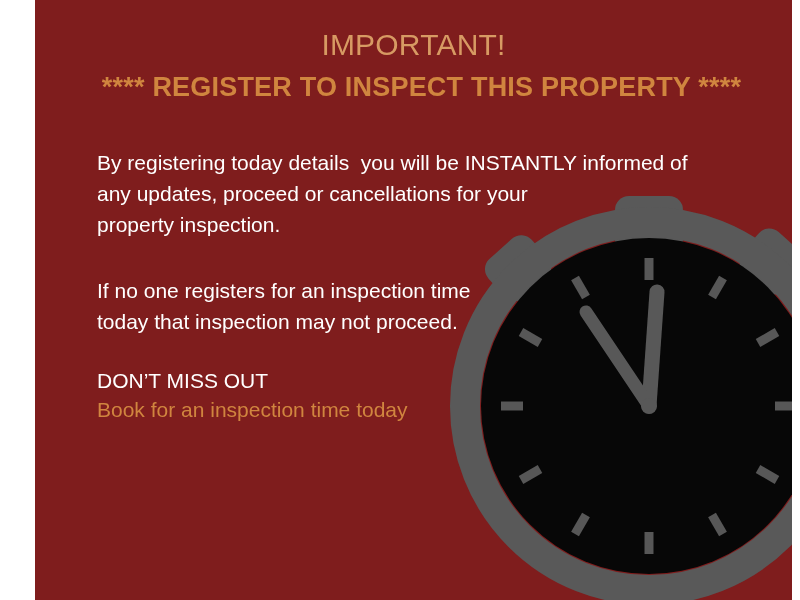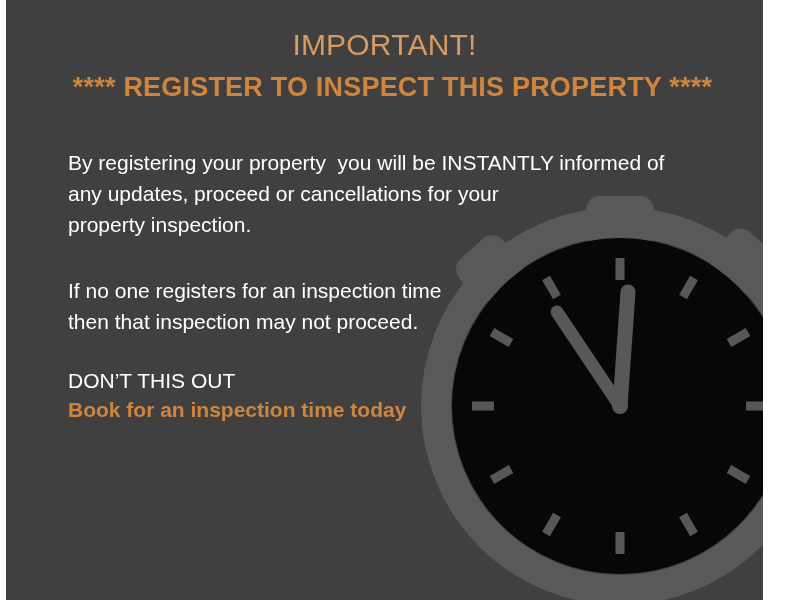--- a/index.html
+++ b/index.html
@@ -11,25 +11,25 @@
     position: relative;
     width: 800px;
     height: 600px;
     background: #ffffff;
     overflow: hidden;
     font-family: "Liberation Sans", sans-serif;
   }
   
   #poster {
     position: absolute;
-    left: 6px;
+    left: 35px;
     top: 0px;
     width: 757px;
     height: 600px;
-    background: #404040;
+    background: #7f1d1d;
     overflow: hidden;
   }
   
   #clock-graphic {
     position: absolute;
     left: 0;
     top: 0;
     width: 757px;
     height: 600px;
     pointer-events: none;
@@ -89,21 +89,21 @@
     color: #ffffff;
     font-size: 21px;
     line-height: 31px;
     font-weight: 400;
   }
   .cta-orange {
     display: block;
     color: #d0853f;
     font-size: 21px;
     line-height: 28px;
-    font-weight: bold;
+    font-weight: normal;
   }
 </style>
 </head>
 <body>
 
 <div id="canvas">
 
   <div id="poster">
 
     <svg id="clock-graphic" viewBox="0 0 757 600" aria-hidden="true">
@@ -149,30 +149,30 @@
     </svg>
 
     <div id="content">
 
       <div class="headline-wrap">
         <span class="headline-1">IMPORTANT!</span>
         <span class="headline-2">****  REGISTER TO INSPECT THIS PROPERTY ****</span>
       </div>
 
       <div class="body-block para" id="para-1">
-        <span class="para-line">By registering your property  you will be INSTANTLY informed of</span>
+        <span class="para-line">By registering today details  you will be INSTANTLY informed of</span>
         <span class="para-line">any updates, proceed or cancellations for your</span>
         <span class="para-line">property inspection.</span>
       </div>
 
       <div class="body-block para" id="para-2">
         <span class="para-line">If no one registers for an inspection time</span>
-        <span class="para-line">then that inspection may not proceed.</span>
+        <span class="para-line">today that inspection may not proceed.</span>
       </div>
 
       <div class="body-block" id="para-3">
-        <span class="cta-white">DON’T THIS OUT</span>
+        <span class="cta-white">DON’T MISS OUT</span>
         <span class="cta-orange">Book for an inspection time today</span>
       </div>
 
     </div>
   </div>
 </div>
 
 </body></html>

